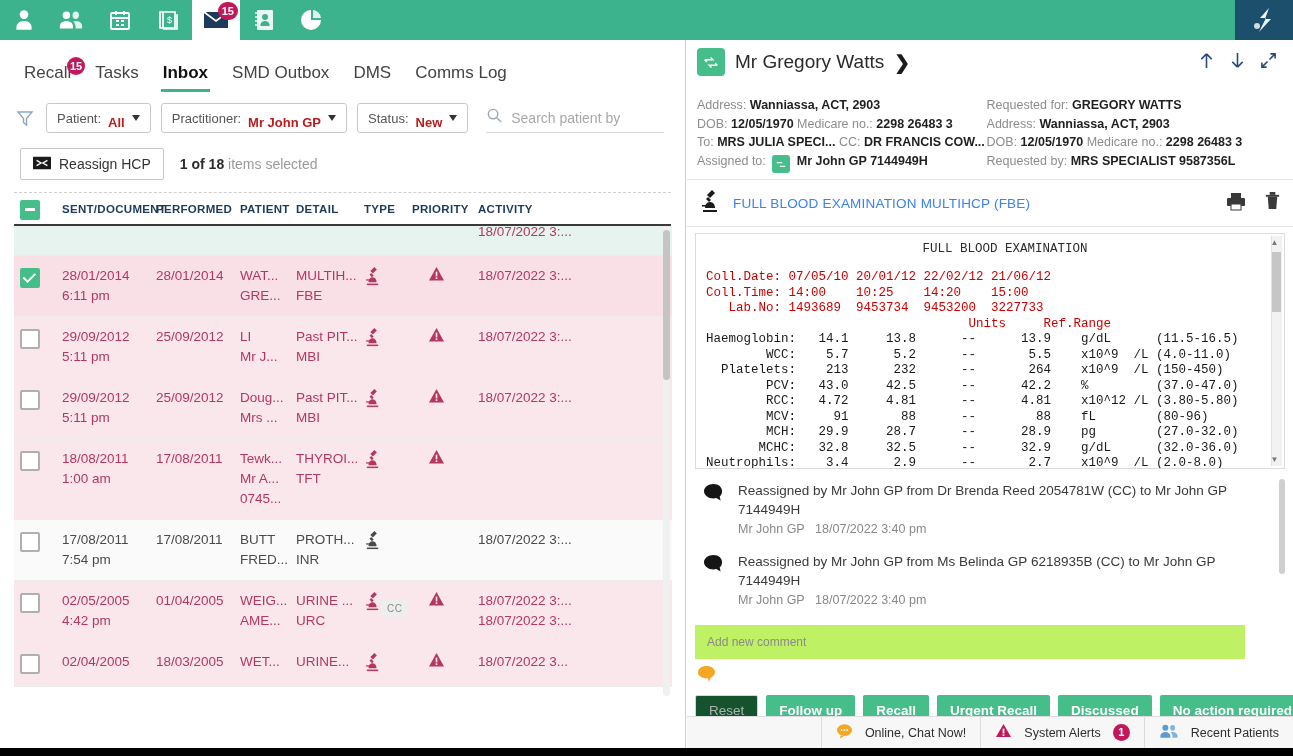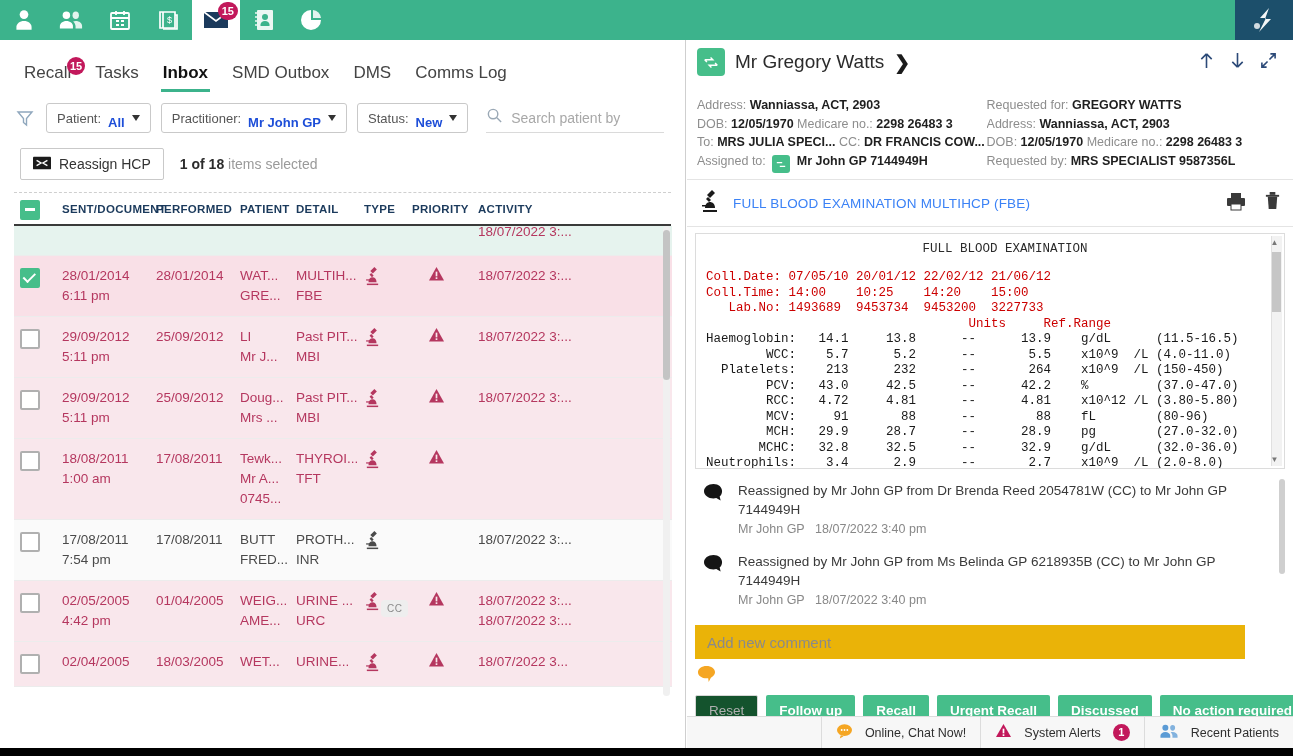--- a/index.html
+++ b/index.html
@@ -58,21 +58,21 @@
     font-size: 11px; font-weight: bold; padding: 0 3px;
   }
 
   #filters { display: flex; align-items: center; padding: 6px 14px 0 14px; gap: 10px; height: 46px; }
   .funnel { width: 22px; display: flex; justify-content: center; }
   .pill {
     border: 1px solid #c9c9c9; background: #fff; border-radius: 3px;
     height: 30px; padding: 0 10px; display: flex; align-items: center;
     gap: 7px; font-size: 13px; color: #555; cursor: pointer; white-space: nowrap;
   }
-  .pill b { color: #1d4ed8; font-weight: bold; margin-top: 9px; }
+  .pill b { color: #b91c1c; font-weight: bold; margin-top: 9px; }
   .caret {
     width: 0; height: 0; border-left: 4.5px solid transparent;
     border-right: 4.5px solid transparent; border-top: 6px solid #333;
   }
   #searchwrap {
     display: flex; align-items: center; gap: 8px; margin-left: 8px;
     border-bottom: 1px solid #dadada; height: 30px; width: 178px;
   }
   #searchinput {
     border: 0; outline: 0; font-size: 14px; color: #555;
@@ -204,22 +204,22 @@
 
   #comments { margin: 8px 8px 0 8px; position: relative; height: 144px; overflow: hidden; }
   .cmt { display: flex; gap: 14px; padding: 4px 14px 12px 8px; }
   .cmt .bubble { flex: none; padding-top: 2px; }
   .cmt .body { font-size: 13.5px; color: #3a3a3a; line-height: 19px; }
   .cmt .meta { font-size: 12.5px; color: #888; margin-top: 3px; }
   #cmtscroll { position: absolute; right: 0; top: 2px; width: 6px; height: 95px; background: #cfcfcf; border-radius: 3px; }
 
   #cmtadd { margin: 4px 8px 0 8px; display: flex; height: 34px; }
   #cmtinput {
-    flex: 1; border: 0; background: #eab308; padding: 0 12px;
-    font-size: 15px; color: #555; outline: 0; font-family: "Liberation Sans", sans-serif;
+    flex: 1; border: 0; background: #bef264; padding: 0 12px;
+    font-size: 12px; color: #555; outline: 0; font-family: "Liberation Sans", sans-serif;
   }
   #cmtinput::placeholder { color: #8a8a8a; }
   #addbtn {
     width: 40px; background: #8ed7b9; color: #fff; font-size: 13px;
     display: flex; align-items: center; justify-content: center; cursor: pointer; margin-top: 44px;
   }
   #bubblerow { padding: 6px 0 4px 10px; }
 
   #actions { display: flex; gap: 8px; padding: 4px 8px 8px 8px; align-items: center; }
   .abtn {

